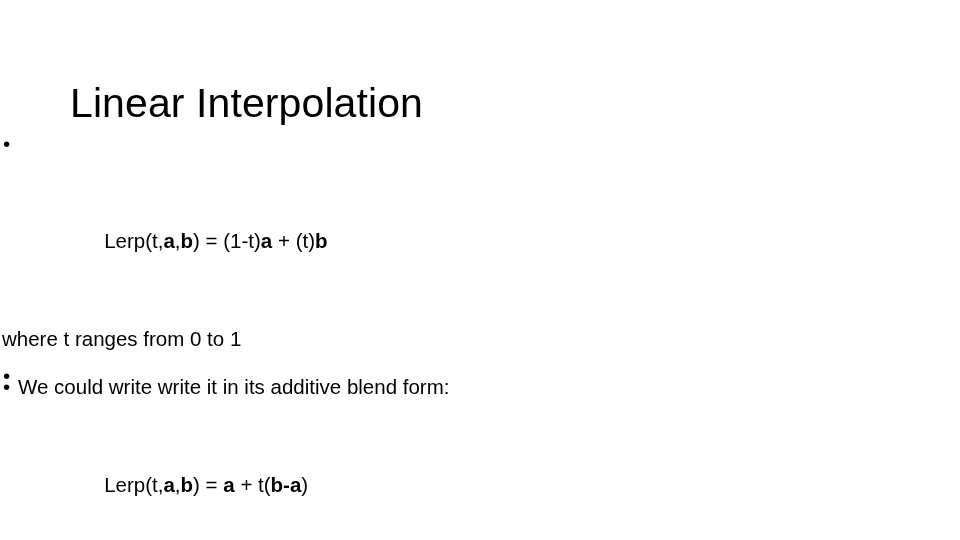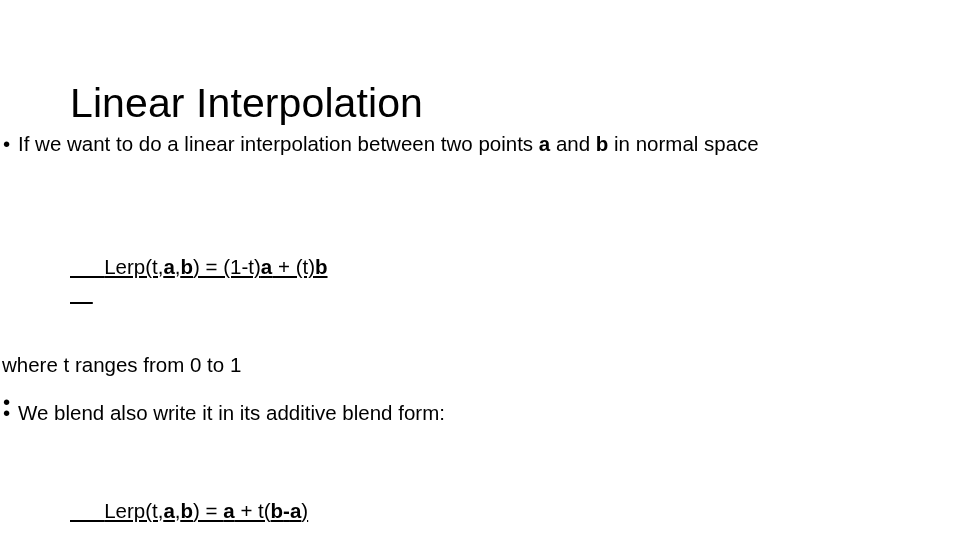--- a/index.html
+++ b/index.html
@@ -68,41 +68,39 @@
   }
 
   
   .formula {
     position: relative;
     padding-left: 70px;
     font-size: 20.5px;
     line-height: 26px;
     color: #000000;
     white-space: pre;
-    text-decoration: underline;
   }
 
   .spacer-lg { height: 71px; }
   .spacer-md { height: 46px; }
   .spacer-sm { height: 11px; }
 
   b, .bold { font-weight: bold; }
 </style>
 </head>
 <body>
 
 <div class="slide">
 
   <h1 class="slide-title">Linear Interpolation</h1>
 
   <div class="body-block">
 
     <div class="para bulleted">
       <span class="bullet-dot">•</span>
-      <span class="para-text"><span>If we want to do a linear interpolation between two points </span><span class="bold">a</span><span> and </span><span class="bold">b</span><span> in normal space</span></span>
     </div>
 
     <div class="spacer-lg"></div>
 
     <div class="formula">
       <span class="para-text"><span>Lerp(t,</span><span class="bold">a</span><span>,</span><span class="bold">b</span><span>) = (1-t)</span><span class="bold">a</span><span> + (t)</span><span class="bold">b</span></span>
     </div>
 
     <div class="spacer-md"></div>
 
@@ -113,21 +111,21 @@
     <div class="spacer-sm"></div>
 
     <div class="para bulleted">
       <span class="bullet-dot">•</span>
     </div>
 
     <div class="spacer-sm"></div>
 
     <div class="para bulleted">
       <span class="bullet-dot">•</span>
-      <span class="para-text">We blend also write it in its additive blend form:</span>
+      <span class="para-text">We could write write it in its additive blend form:</span>
     </div>
 
     <div class="spacer-md"></div>
 
     <div class="formula">
       <span class="para-text"><span>Lerp(t,</span><span class="bold">a</span><span>,</span><span class="bold">b</span><span>) = </span><span class="bold">a</span><span> + t(</span><span class="bold">b</span><span class="bold">-</span><span class="bold">a</span><span>)</span></span>
     </div>
 
   </div>
 </div>

